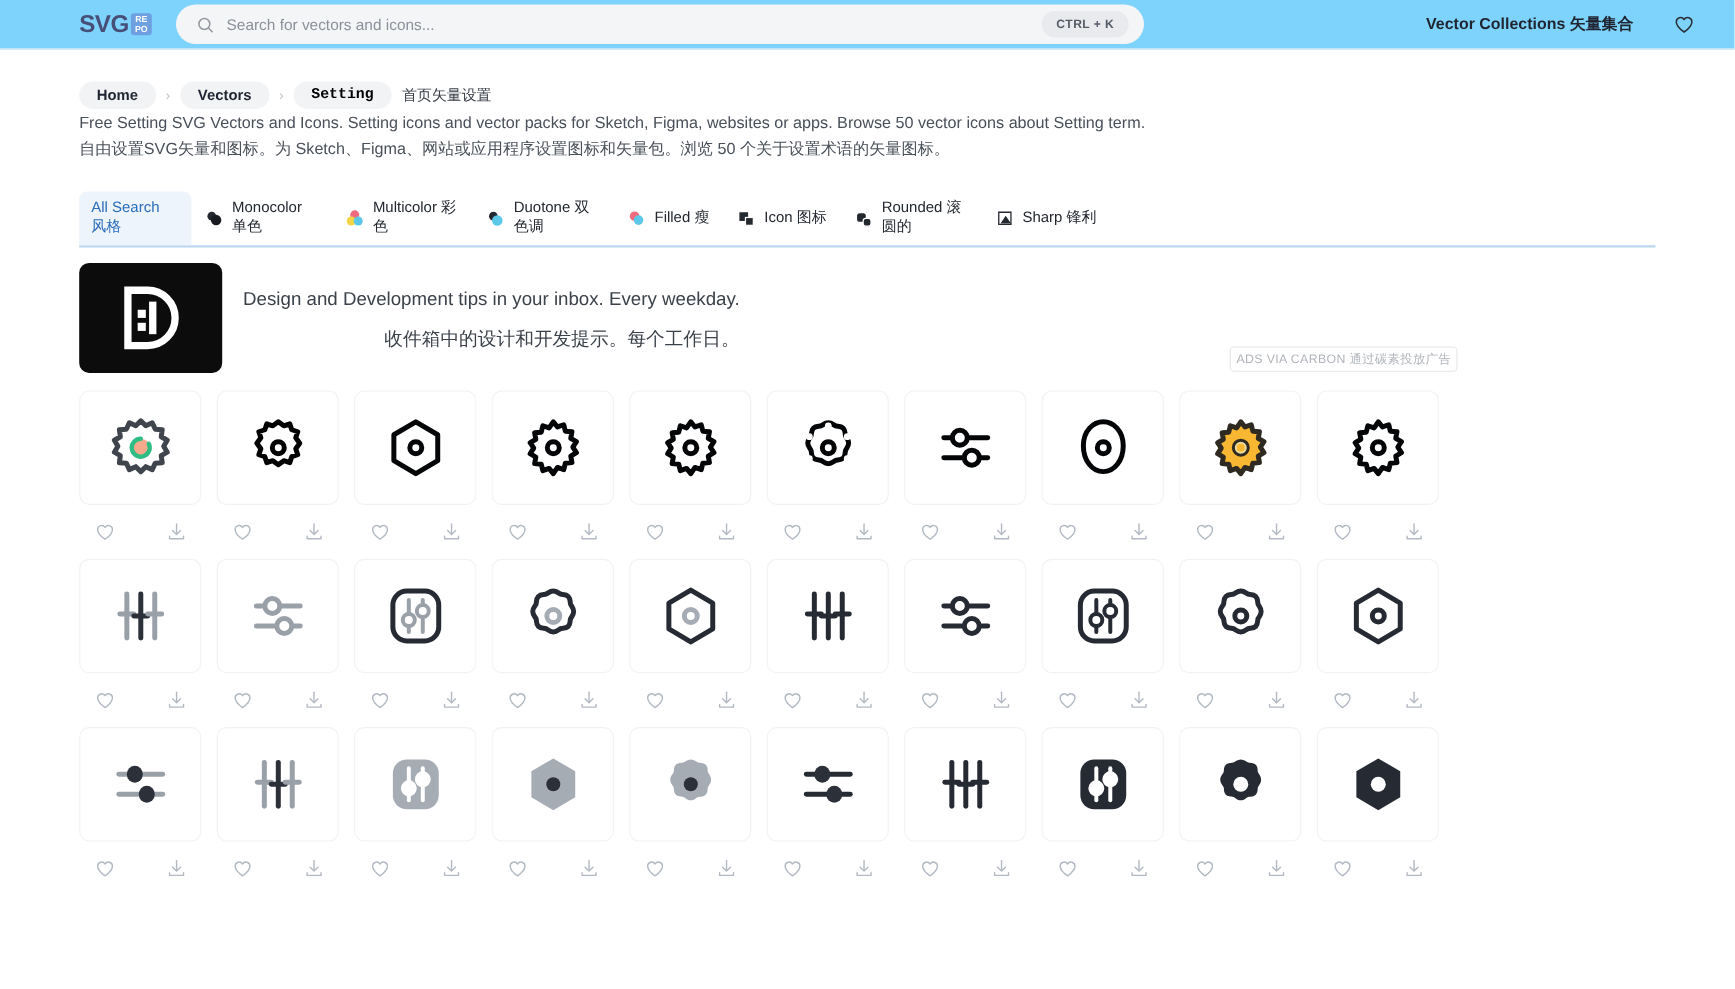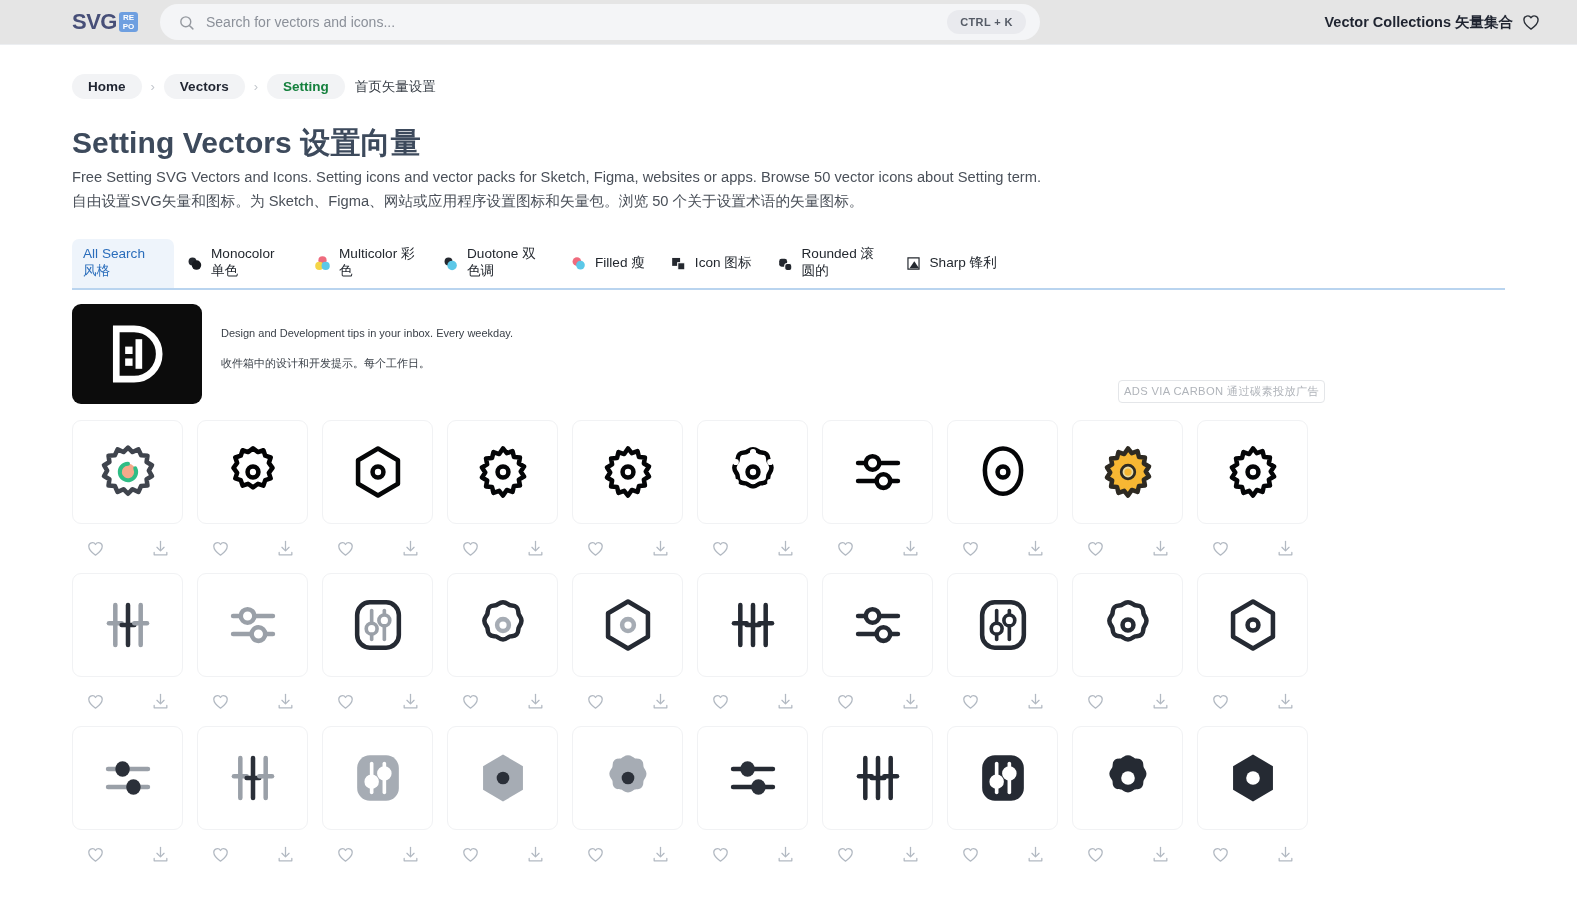--- a/index.html
+++ b/index.html
@@ -11,21 +11,21 @@
     overflow: hidden;
   }
 
   
   .header {
     height: 45px;
     width: 100%;
     display: flex;
     align-items: center;
     border-bottom: 1px solid #eceef1;
-    background: #e5e5e5;
+    background: #7dd3fc;
     padding: 0 18px 0 0;
   }
   .logo-wrap {
     display: flex;
     align-items: center;
     margin-left: 72px;
     margin-right: 22px;
     gap: 2px;
     cursor: pointer;
   }
@@ -78,22 +78,22 @@
     font-size: 11px;
     font-weight: bold;
     color: #555b66;
     padding: 6px 13px;
     letter-spacing: .4px;
     white-space: nowrap;
   }
   .header-right {
     margin-left: auto;
     display: flex;
-    align-items: center;
-    gap: 8px;
+    align-items: flex-start;
+    gap: 36px;
     padding-right: 18px;
   }
   .collections-link {
     font-size: 14.5px;
     font-weight: bold;
     color: #1f2430;
     cursor: pointer;
     white-space: nowrap;
   }
   .heart-top { width: 20px; height: 20px; cursor: pointer; }
@@ -109,21 +109,21 @@
   .crumb {
     background: #f2f3f5;
     border-radius: 14px;
     padding: 5px 16px;
     font-size: 13.5px;
     font-weight: bold;
     color: #1f2430;
     cursor: pointer;
     white-space: nowrap;
   }
-  .crumb.muted { color: #15803d; }
+  .crumb.muted { color: #000000; font-family: Liberation Mono, monospace; }
   .crumb-sep { color: #c3c7cd; font-size: 13px; padding: 0 3px; }
   .crumb-plain {
     font-size: 13.5px;
     color: #3a4048;
     margin-left: 4px;
     white-space: nowrap;
   }
 
   
   .title {
@@ -182,21 +182,21 @@
     width: 130px;
     height: 100px;
     background: #0c0c0c;
     border-radius: 9px;
     display: flex;
     align-items: center;
     justify-content: center;
     flex: 0 0 130px;
   }
   .ad-text { margin-left: 19px; padding-top: 23px; }
-  .ad-line { font-size: 11px; color: #3b4149; line-height: 1.2; }
+  .ad-line { font-size: 17px; color: #3b4149; line-height: 1.2; text-align: right; }
   .ad-line.zh { margin-top: 17px; }
   .ad-badge {
     position: absolute;
     left: 1046px;
     top: 76px;
     border: 1px solid #e4e6e9;
     border-radius: 4px;
     padding: 3px 5px;
     font-size: 11.2px;
     color: #b0b4ba;
@@ -272,21 +272,20 @@
 
   <div class="breadcrumb">
     <span class="crumb">Home</span>
     <span class="crumb-sep">›</span>
     <span class="crumb">Vectors</span>
     <span class="crumb-sep">›</span>
     <span class="crumb muted">Setting</span>
     <span class="crumb-plain">首页矢量设置</span>
   </div>
 
-  <h1 class="title">Setting Vectors  设置向量</h1>
   <p class="desc">Free Setting SVG Vectors and Icons. Setting icons and vector packs for Sketch, Figma, websites or apps. Browse 50 vector icons about Setting term.</p>
   <p class="desc zh">自由设置SVG矢量和图标。为 Sketch、Figma、网站或应用程序设置图标和矢量包。浏览 50 个关于设置术语的矢量图标。</p>
 
   <div class="tabs" id="tabs">
       <div class="tab active">
         <span class="tab-label">All Search 风格</span>
       </div>
       <div class="tab">
         <span class="tab-ico"><svg viewBox="0 0 24 24">
             <circle cx="9.5" cy="9.5" r="5" fill="#24282f"></circle>

